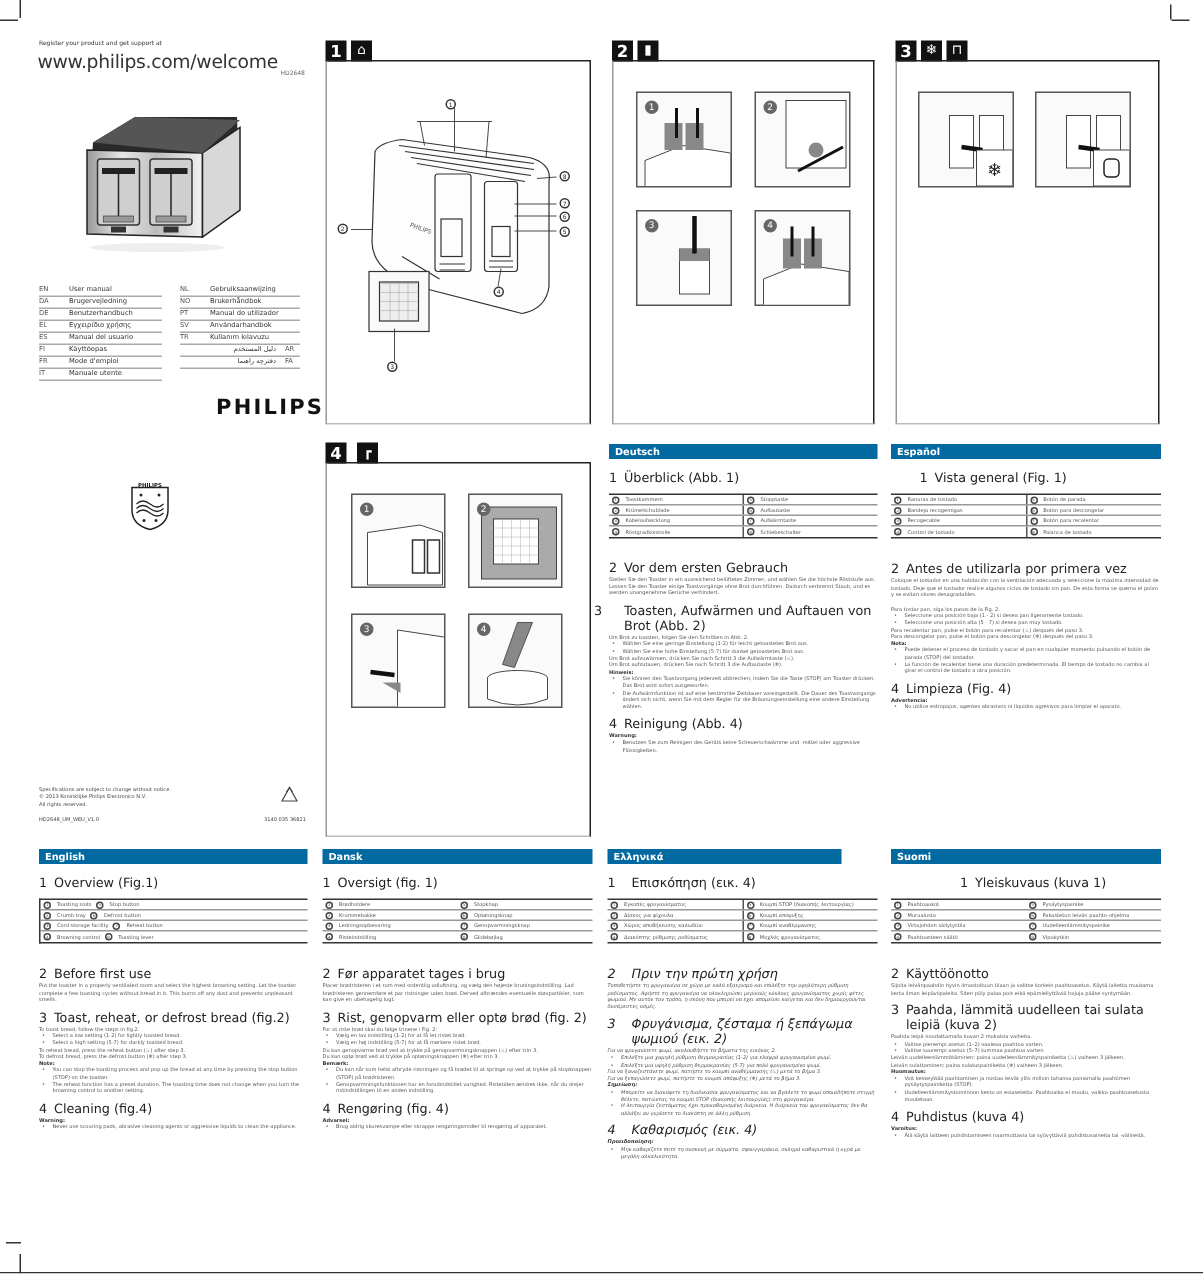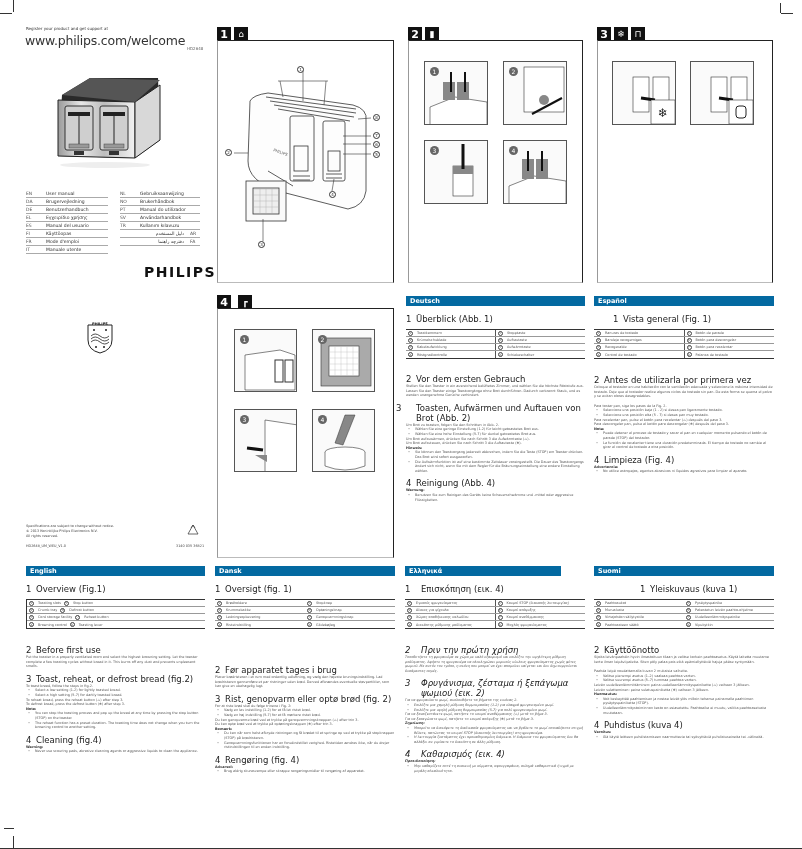--- a/index.html
+++ b/index.html
@@ -527,21 +527,21 @@
       <div class="ov-cell">
         <span class="ov-num">4</span>
         <span>Risteindstilling</span>
       </div>
       <div class="ov-cell" style="border-left:none;">
         <span class="ov-num">8</span>
         <span>Glidebøjlag</span>
       </div>
     </div>
 </div>
-<div class="abs" style="left:215px;top:665px;width:180px;">
+<div class="abs" style="left:215px;top:645px;width:180px;">
   <div class="h1"><span class="n">2</span><span>Før apparatet tages i brug</span></div>
   <div class="body-t" style="margin-bottom:5px;">Placer brødristeren i et rum med ordentlig udluftning, og vælg den højeste bruningsindstilling. Lad brødristeren gennemføre et par ristninger uden brød. Derved afbrændes eventuelle støvpartikler, som kan give en ubehagelig lugt.</div>
   <div class="h1"><span class="n">3</span><span>Rist, genopvarm eller optø brød (fig. 2)</span></div>
   <div class="body-t">For at riste brød skal du følge trinene i Fig. 2:</div>
   <div class="body-t bul">Vælg en lav indstilling (1-2) for at få let ristet brød.</div>
   <div class="body-t bul">Vælg en høj indstilling (5-7) for at få mørkere ristet brød.</div>
   <div class="body-t">Du kan genopvarme brød ved at trykke på genopvarmningsknappen (♨) efter trin 3.</div>
   <div class="body-t">Du kan optø brød ved at trykke på optøningsknappen (❄) efter trin 3.</div>
   <div class="body-t bold-l">Bemærk:</div>
   <div class="body-t bul">Du kan når som helst afbryde ristningen og få brødet til at springe op ved at trykke på stopknappen (STOP) på brødristeren.</div>
@@ -652,20 +652,21 @@
       </div>
       <div class="ov-cell" style="border-left:none;">
         <span class="ov-num">8</span>
         <span>Vipukytkin</span>
       </div>
     </div>
 </div>
 <div class="abs" style="left:594px;top:645px;width:180px;">
   <div class="h1"><span class="n">2</span><span>Käyttöönotto</span></div>
   <div class="body-t" style="margin-bottom:5px;">Sijoita leivänpaahdin hyvin ilmastoituun tilaan ja valitse korkein paahtoasetus. Käytä laitetta muutama kerta ilman leipäviipaleita. Siten pöly palaa pois eikä epämiellyttäviä hajuja pääse syntymään.</div>
+  <div class="h1" style="padding-left:10px;text-indent:-10px;"><span class="n" style="text-indent:0;">3</span><span>Paahda, lämmitä uudelleen tai sulata leipiä (kuva 2)</span></div>
   <div class="body-t">Paahda leipä noudattamalla kuvan 2 mukaisia vaiheita.</div>
   <div class="body-t bul">Valitse pienempi asetus (1–2) vaaleaa paahtoa varten.</div>
   <div class="body-t bul">Valitse suurempi asetus (5–7) tummaa paahtoa varten.</div>
   <div class="body-t">Leivän uudelleenlämmittäminen: paina uudelleenlämmityspainiketta (♨) vaiheen 3 jälkeen.</div>
   <div class="body-t">Leivän sulattaminen: paina sulatuspainiketta (❄) vaiheen 3 jälkeen.</div>
   <div class="body-t bold-l">Huomautus:</div>
   <div class="body-t bul">Voit keskeyttää paahtamisen ja nostaa leivät ylös milloin tahansa painamalla paahtimen pysäytyspainiketta (STOP).</div>
   <div class="body-t bul" style="margin-bottom:5px;">Uudelleenlämmitystoiminnon kesto on esiasetettu. Paahtoaika ei muutu, vaikka paahtoasetusta muutetaan.</div>
   <div class="h1"><span class="n">4</span><span>Puhdistus (kuva 4)</span></div>
   <div class="body-t bold-l">Varoitus:</div>

